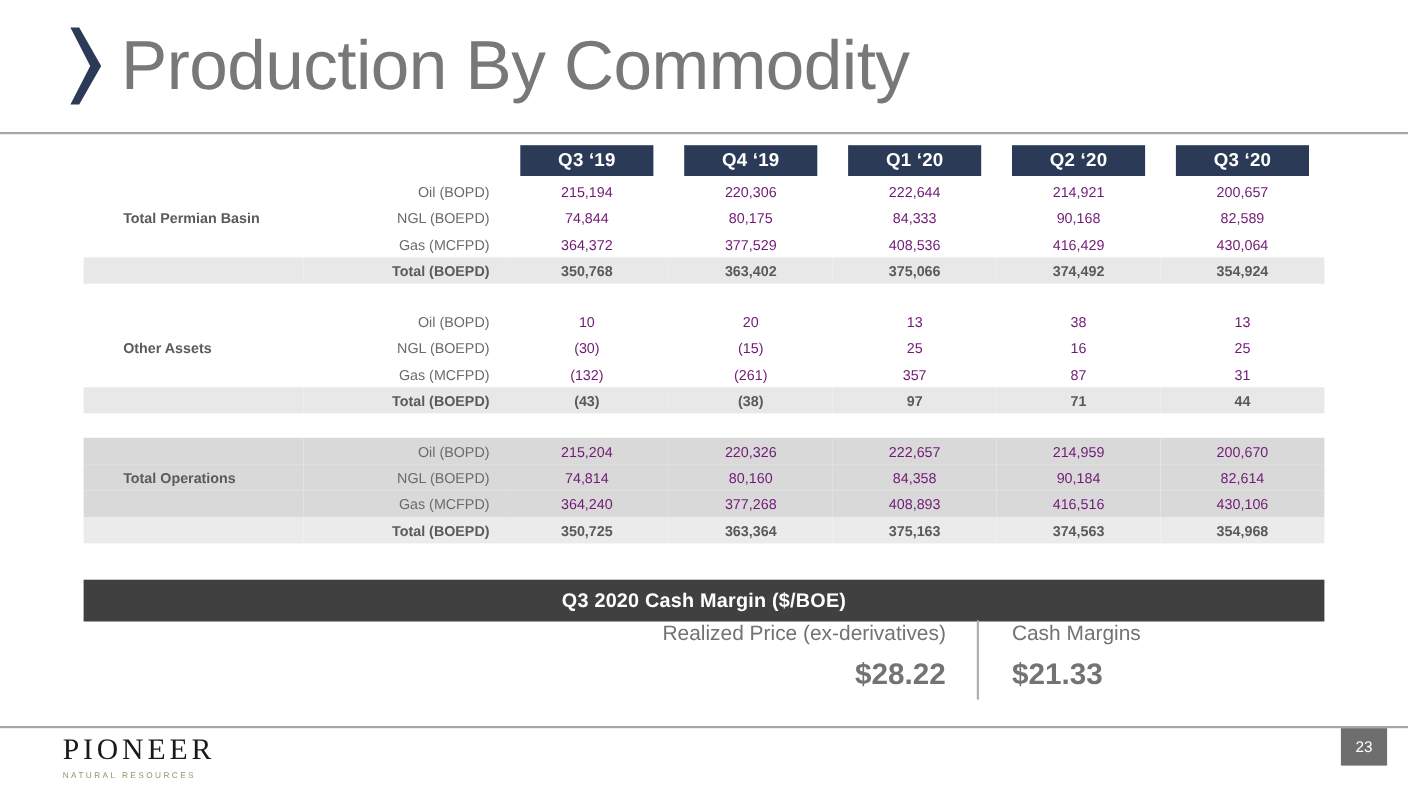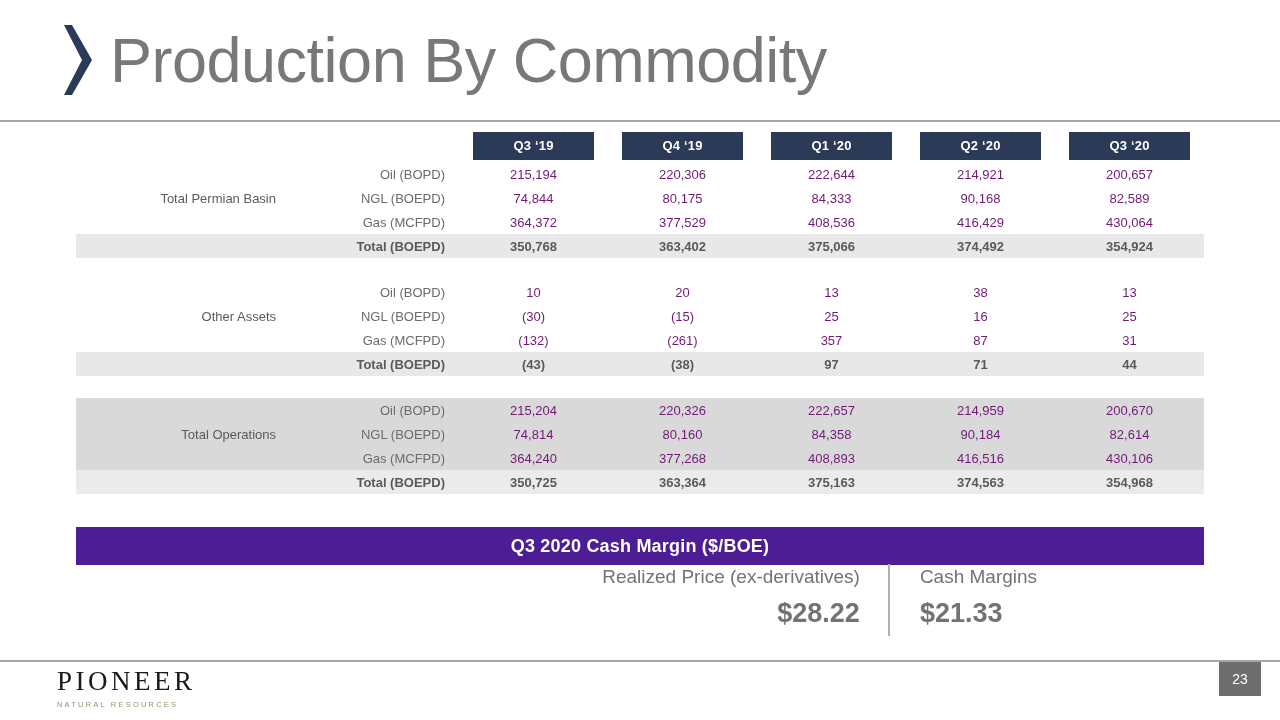--- a/index.html
+++ b/index.html
@@ -38,39 +38,39 @@
   table.prod { width: 1128px; border-collapse: collapse; table-layout: fixed; }
   table.prod col.c-group { width: 200px; }
   table.prod col.c-metric { width: 183px; }
   table.prod col.c-q { width: 149px; }
 
   thead th { padding: 0; height: 32px; vertical-align: middle; }
   th.qhead-cell { padding: 0 14px; }
   .qbox {
     background: #2b3a57;
     color: #ffffff;
-    font-size: 13px;
+    font-size: 17px;
     font-weight: bold;
     height: 28px;
     line-height: 28px;
     text-align: center;
     letter-spacing: 0.2px;
   }
 
   tbody td {
     height: 24px;
     font-size: 13px;
     color: #5a5a5a;
     vertical-align: middle;
   }
   td.group-label {
-    text-align: right;
+    text-align: left;
     padding-left: 36px;
     font-size: 13px;
-    font-weight: normal;
+    font-weight: bold;
     color: #5a5a5a;
   }
   td.metric {
     text-align: right;
     padding-right: 14px;
     color: #6b6b6b;
   }
   td.val { text-align: center; color: #701a75; }
 
   tr.total-row td.metric,
@@ -78,21 +78,21 @@
 
   
   tr.shade-light td { background: #e8e8e8; }
   tr.shade-mid td  { background: #d9d9d9; }
   tr.shade-pale td { background: #ebebeb; }
   tr.spacer td { height: 22px; background: #ffffff; }
 
   
   .banner {
     position: absolute; left: 76px; top: 527px; width: 1128px; height: 38px;
-    background: #4c1d95; color: #ffffff;
+    background: #404040; color: #ffffff;
     display: flex; align-items: center; justify-content: center;
     font-size: 18px; font-weight: bold; letter-spacing: 0.2px;
   }
   .metrics {
     position: absolute; left: 76px; top: 564px; width: 1128px; height: 75px;
     display: flex; align-items: flex-start; justify-content: center;
   }
   .metric-block { display: flex; flex-direction: column; }
   .metric-block.left  { width: 645px; align-items: flex-end; padding-right: 28px; }
   .metric-block.right { padding-left: 30px; align-items: flex-start; }

